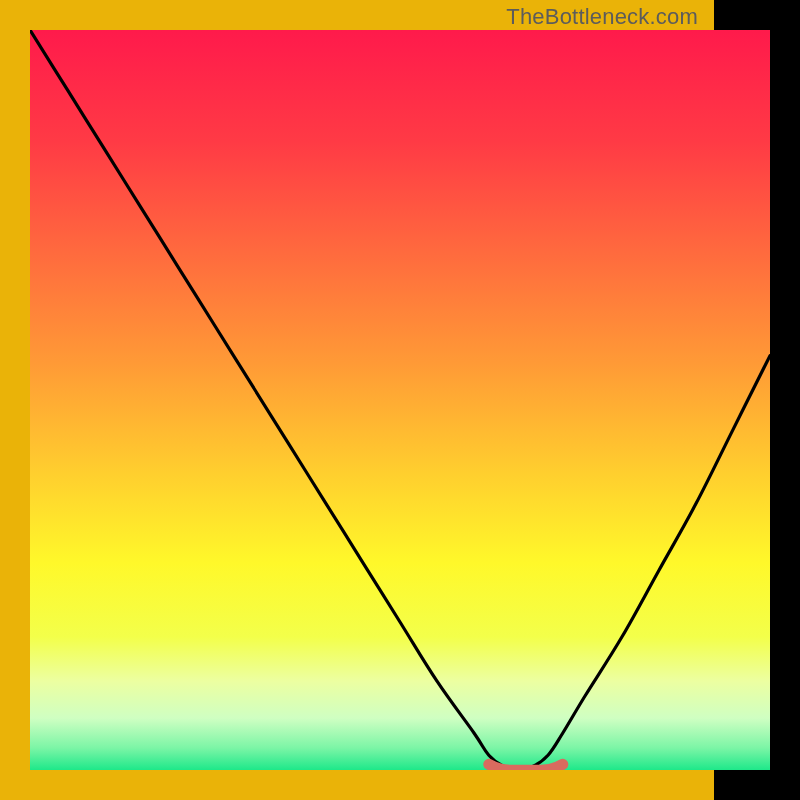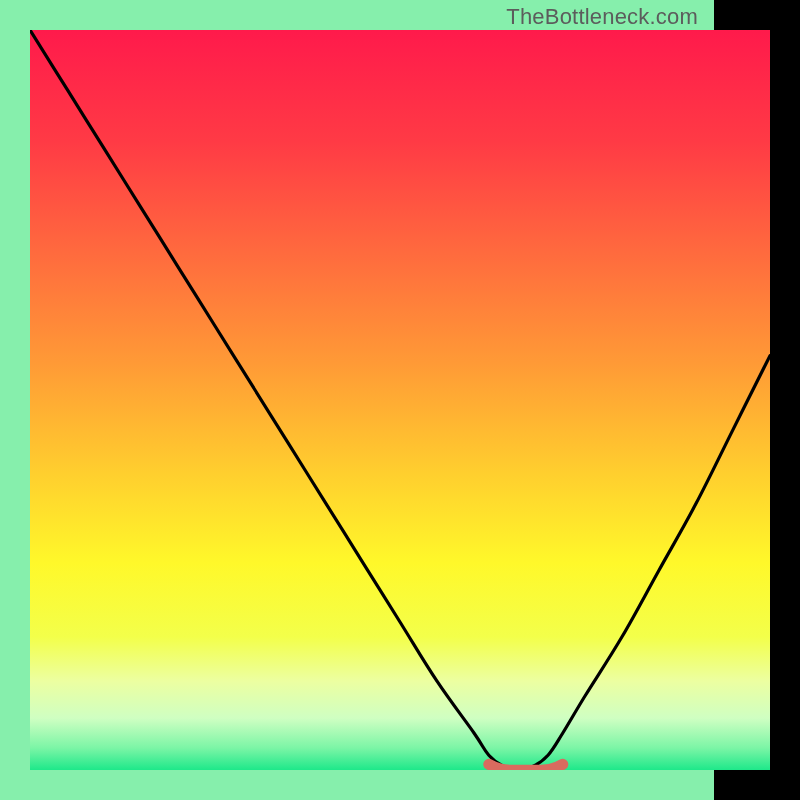--- a/index.html
+++ b/index.html
@@ -9,21 +9,21 @@
     height: 800px;
     background: #000;
     overflow: hidden;
   }
   .frame {
     position: absolute;
     left: 0;
     top: 0;
     width: 714px;
     height: 800px;
-    background: #86efac;
+    background: #eab308;
   }
   .plot {
     position: absolute;
     left: 30px;
     top: 30px;
     width: 740px;
     height: 740px;
     overflow: hidden;
   }
   .gradient {

